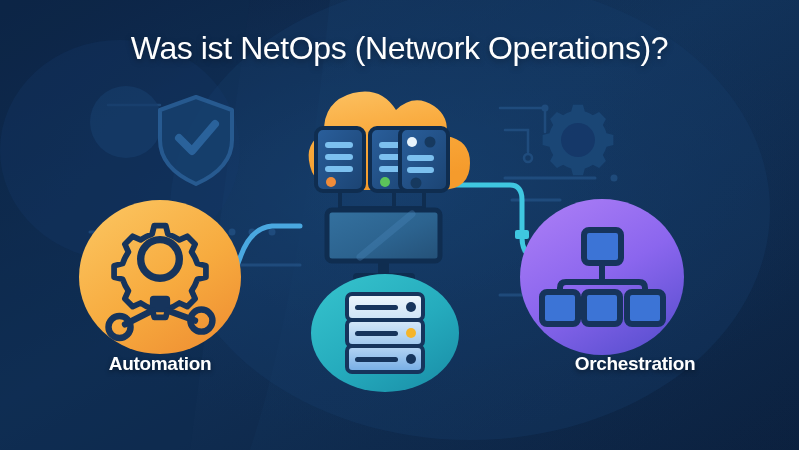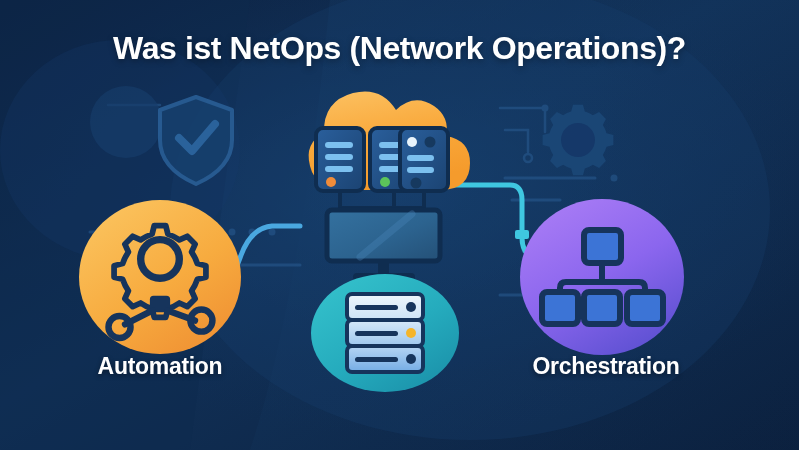--- a/index.html
+++ b/index.html
@@ -28,49 +28,49 @@
     height: 450px;
   }
   #title {
     position: absolute;
     left: 0;
     top: 30px;
     width: 799px;
     text-align: center;
     color: #ffffff;
     font-size: 32px;
-    font-weight: bold;
+    font-weight: normal;
     letter-spacing: -0.4px;
     font-family: "Liberation Sans", sans-serif;
     text-shadow: 0 2px 6px rgba(0,0,0,0.35);
     white-space: nowrap;
   }
   .node-label {
     position: absolute;
     color: #ffffff;
-    font-size: 23px;
+    font-size: 19px;
     font-weight: bold;
     letter-spacing: -0.3px;
     text-align: center;
     white-space: nowrap;
     font-family: "Liberation Sans", sans-serif;
     text-shadow: 0 2px 5px rgba(0,0,0,0.45);
   }
   #label-automation {
     left: 35px;
     top: 353px;
     width: 250px;
   }
   #label-virtualization {
     left: 260px;
     top: 400px;
     width: 250px;
   }
   #label-orchestration {
-    left: 481px;
+    left: 510px;
     top: 353px;
     width: 250px;
   }
 </style>
 </head>
 <body>
 
 <div id="stage">
 
   <svg id="bg-svg" viewBox="0 0 799 450">

